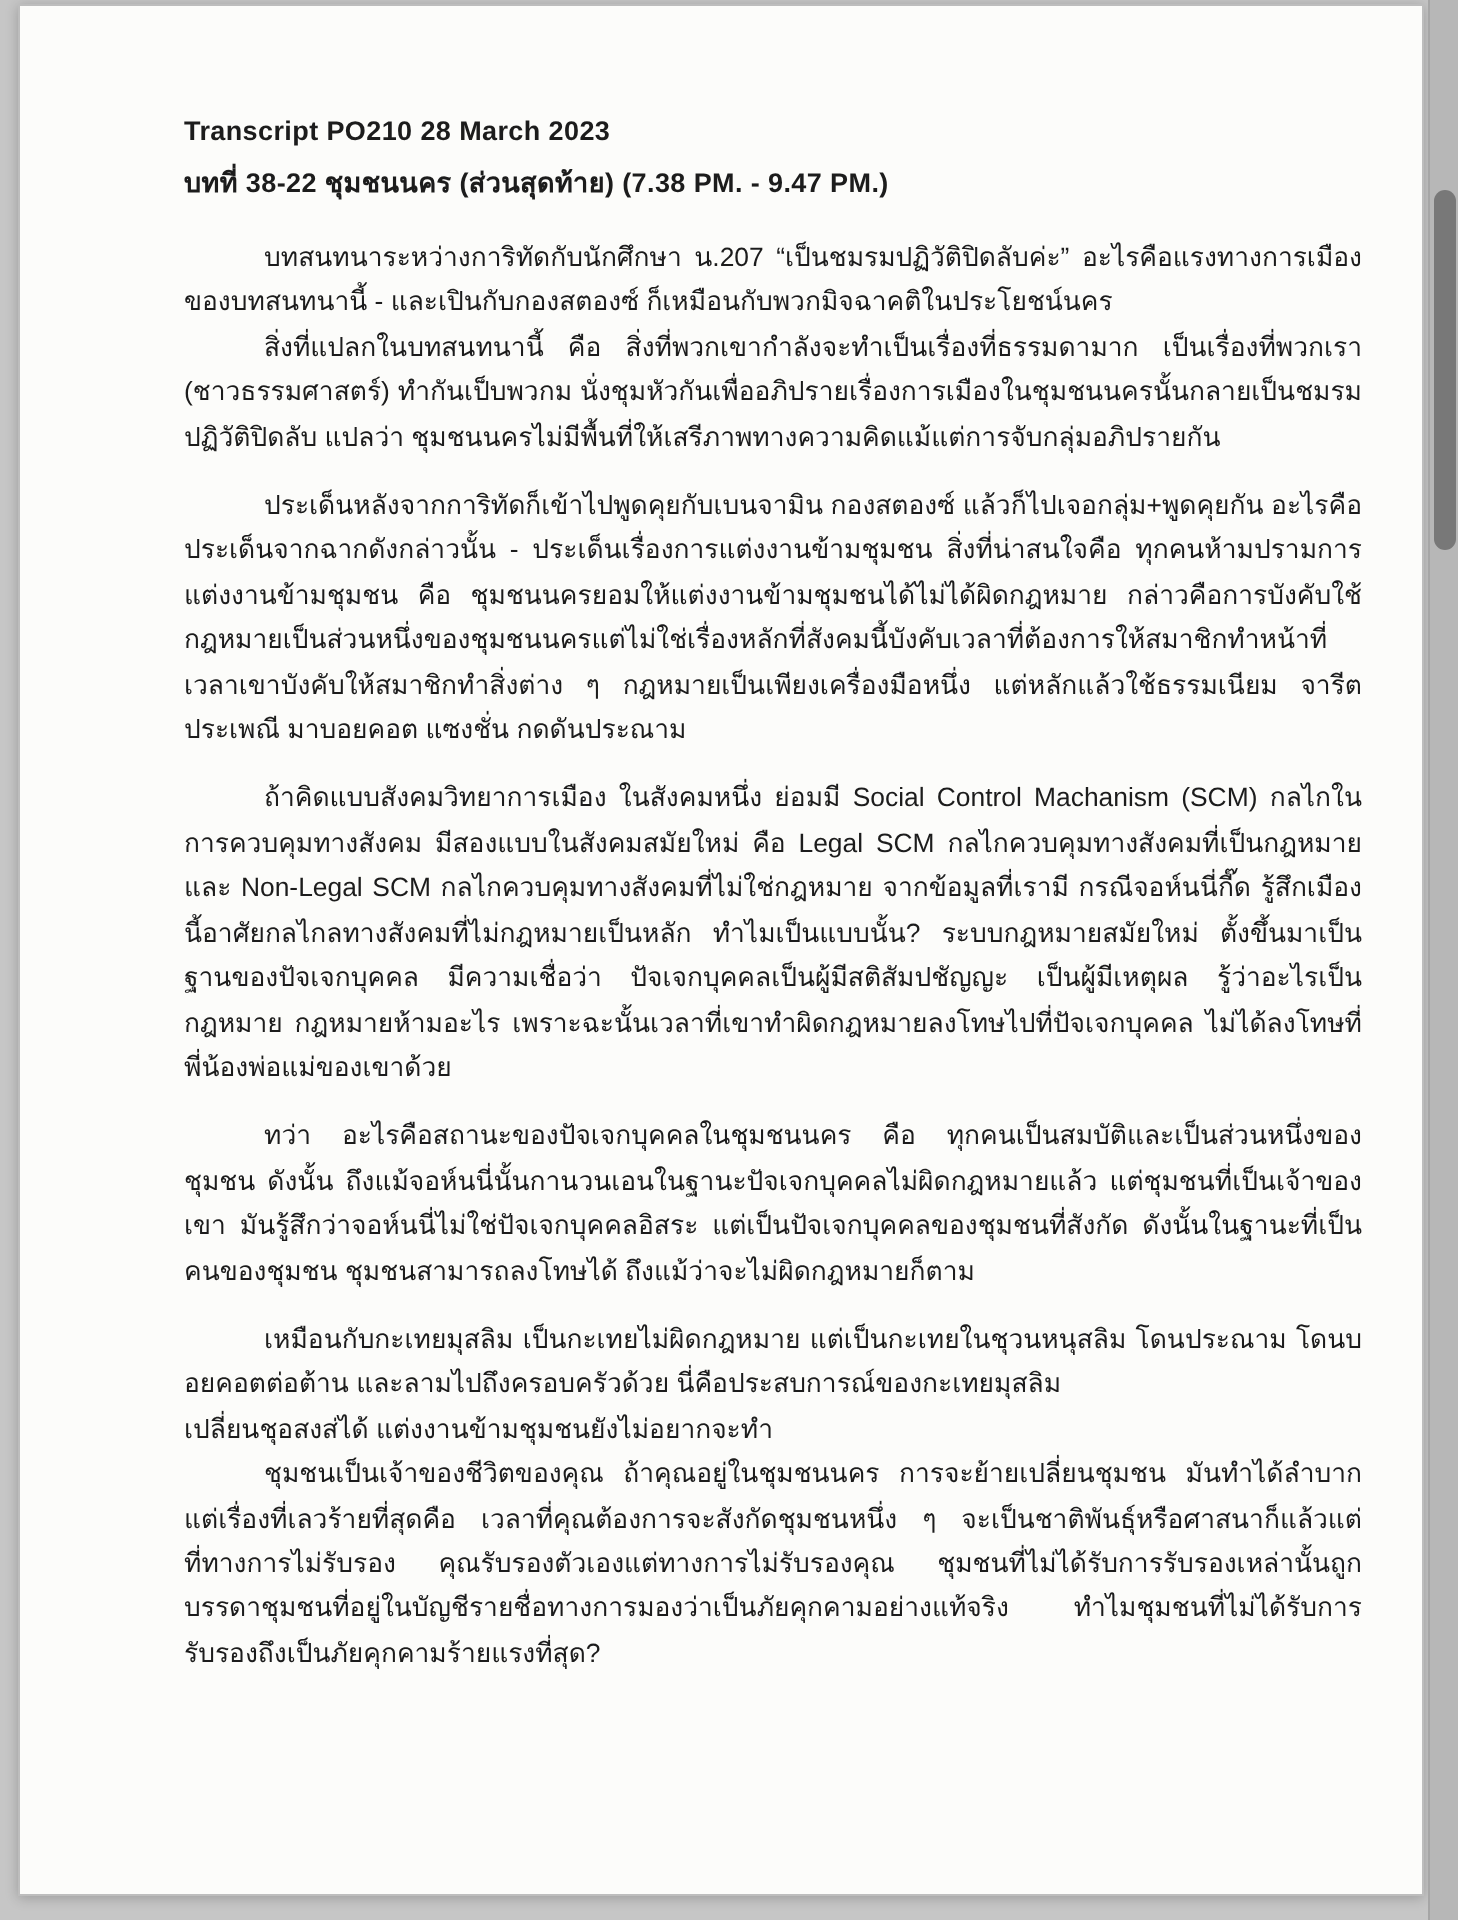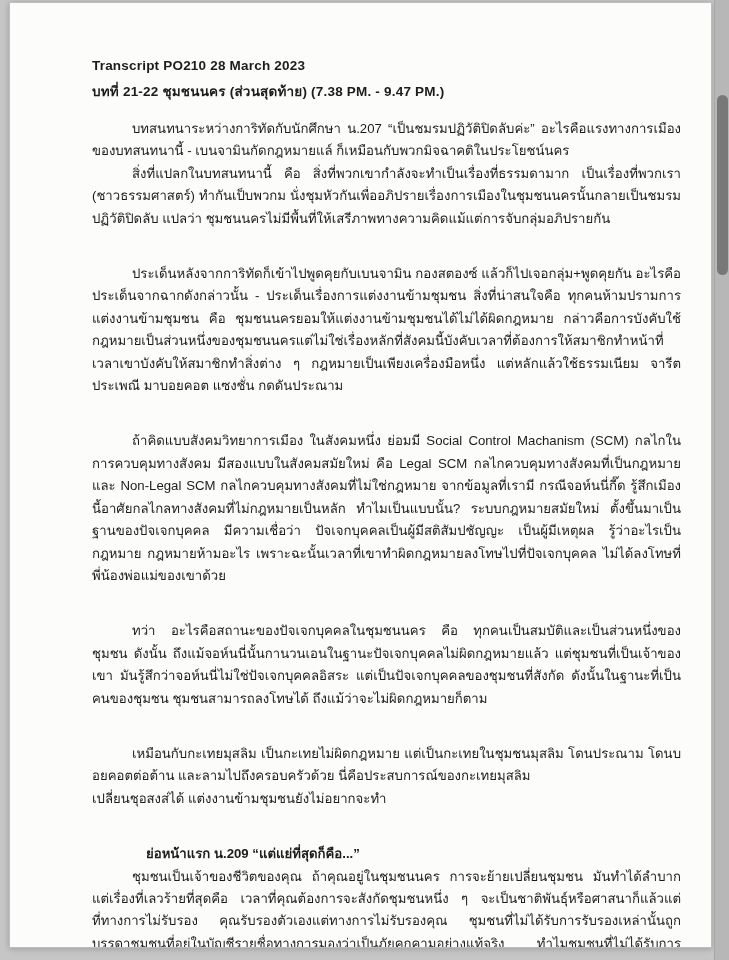--- a/index.html
+++ b/index.html
@@ -30,21 +30,21 @@
   }
   .doc-body {
     margin-top:13px;
     font-size:13.2px;
     line-height:22.4px;
     text-align:justify;
   }
   .para { text-indent:0; }
   .para.indent { text-indent:40px; }
   .para.indent-lg { text-indent:54px; }
-  .para.gap { margin-top:33px; }
+  .para.gap { margin-top:12px; }
   .para.bold { font-weight:bold; }
   .scrollbar {
     position:absolute;
     right:0; top:0;
     width:15px; height:960px;
     background:#b7b7b7;
     border-left:1px solid #a6a6a6;
   }
   .scroll-thumb {
     position:absolute;
@@ -55,31 +55,30 @@
   }
 </style>
 </head>
 <body style="background: rgb(198, 198, 198);">
 
 <div class="viewport">
 
   <div class="page" style="background: rgb(252, 252, 250); color: rgb(28, 28, 28);">
     <div class="doc-header">
       <div class="hline">Transcript PO210 28 March 2023</div>
-      <div class="hline">บทที่ 21-22 ชุมชนนคร (ส่วนสุดท้าย) (7.38 PM. - 9.47 PM.)</div>
+      <div class="hline">บทที่ 38-22 ชุมชนนคร (ส่วนสุดท้าย) (7.38 PM. - 9.47 PM.)</div>
     </div>
     <div class="doc-body">
-        <p class="para indent">บทสนทนาระหว่างการิทัดกับนักศึกษา น.207 “เป็นชมรมปฏิวัติปิดลับค่ะ” อะไรคือแรงทางการเมืองของบทสนทนานี้ - เบนจามินกัดกฎหมายแล์ ก็เหมือนกับพวกมิจฉาคติในประโยชน์นคร</p>
+        <p class="para indent">บทสนทนาระหว่างการิทัดกับนักศึกษา น.207 “เป็นชมรมปฏิวัติปิดลับค่ะ” อะไรคือแรงทางการเมืองของบทสนทนานี้ - และเปินกับกองสตองซ์ ก็เหมือนกับพวกมิจฉาคติในประโยชน์นคร</p>
         <p class="para indent">สิ่งที่แปลกในบทสนทนานี้ คือ สิ่งที่พวกเขากำลังจะทำเป็นเรื่องที่ธรรมดามาก เป็นเรื่องที่พวกเรา (ชาวธรรมศาสตร์) ทำกันเป็บพวกม นั่งชุมหัวกันเพื่ออภิปรายเรื่องการเมืองในชุมชนนครนั้นกลายเป็นชมรมปฏิวัติปิดลับ แปลว่า ชุมชนนครไม่มีพื้นที่ให้เสรีภาพทางความคิดแม้แต่การจับกลุ่มอภิปรายกัน</p>
         <p class="para indent gap">ประเด็นหลังจากการิทัดก็เข้าไปพูดคุยกับเบนจามิน กองสตองซ์ แล้วก็ไปเจอกลุ่ม+พูดคุยกัน อะไรคือประเด็นจากฉากดังกล่าวนั้น - ประเด็นเรื่องการแต่งงานข้ามชุมชน สิ่งที่น่าสนใจคือ ทุกคนห้ามปรามการแต่งงานข้ามชุมชน คือ ชุมชนนครยอมให้แต่งงานข้ามชุมชนได้ไม่ได้ผิดกฎหมาย กล่าวคือการบังคับใช้กฎหมายเป็นส่วนหนึ่งของชุมชนนครแต่ไม่ใช่เรื่องหลักที่สังคมนี้บังคับเวลาที่ต้องการให้สมาชิกทำหน้าที่ เวลาเขาบังคับให้สมาชิกทำสิ่งต่าง ๆ กฎหมายเป็นเพียงเครื่องมือหนึ่ง แต่หลักแล้วใช้ธรรมเนียม จารีตประเพณี มาบอยคอต แซงชั่น กดดันประณาม</p>
         <p class="para indent gap">ถ้าคิดแบบสังคมวิทยาการเมือง ในสังคมหนึ่ง ย่อมมี Social Control Machanism (SCM) กลไกในการควบคุมทางสังคม มีสองแบบในสังคมสมัยใหม่ คือ Legal SCM กลไกควบคุมทางสังคมที่เป็นกฎหมาย และ Non-Legal SCM กลไกควบคุมทางสังคมที่ไม่ใช่กฎหมาย จากข้อมูลที่เรามี กรณีจอห์นนี่กี๊ด รู้สึกเมืองนี้อาศัยกลไกลทางสังคมที่ไม่กฎหมายเป็นหลัก ทำไมเป็นแบบนั้น? ระบบกฎหมายสมัยใหม่ ตั้งขึ้นมาเป็นฐานของปัจเจกบุคคล มีความเชื่อว่า ปัจเจกบุคคลเป็นผู้มีสติสัมปชัญญะ เป็นผู้มีเหตุผล รู้ว่าอะไรเป็นกฎหมาย กฎหมายห้ามอะไร เพราะฉะนั้นเวลาที่เขาทำผิดกฎหมายลงโทษไปที่ปัจเจกบุคคล ไม่ได้ลงโทษที่พี่น้องพ่อแม่ของเขาด้วย</p>
         <p class="para indent gap">ทว่า อะไรคือสถานะของปัจเจกบุคคลในชุมชนนคร คือ ทุกคนเป็นสมบัติและเป็นส่วนหนึ่งของชุมชน ดังนั้น ถึงแม้จอห์นนี่นั้นกานวนเอนในฐานะปัจเจกบุคคลไม่ผิดกฎหมายแล้ว แต่ชุมชนที่เป็นเจ้าของเขา มันรู้สึกว่าจอห์นนี่ไม่ใช่ปัจเจกบุคคลอิสระ แต่เป็นปัจเจกบุคคลของชุมชนที่สังกัด ดังนั้นในฐานะที่เป็นคนของชุมชน ชุมชนสามารถลงโทษได้ ถึงแม้ว่าจะไม่ผิดกฎหมายก็ตาม</p>
-        <p class="para indent gap">เหมือนกับกะเทยมุสลิม เป็นกะเทยไม่ผิดกฎหมาย แต่เป็นกะเทยในชุมชนมุสลิม โดนประณาม โดนบอยคอตต่อต้าน และลามไปถึงครอบครัวด้วย นี่คือประสบการณ์ของกะเทยมุสลิม</p>
+        <p class="para indent gap">เหมือนกับกะเทยมุสลิม เป็นกะเทยไม่ผิดกฎหมาย แต่เป็นกะเทยในชุวนหนุสลิม โดนประณาม โดนบอยคอตต่อต้าน และลามไปถึงครอบครัวด้วย นี่คือประสบการณ์ของกะเทยมุสลิม</p>
         <p class="para">เปลี่ยนชุอสงส่ได้ แต่งงานข้ามชุมชนยังไม่อยากจะทำ</p>
-        <p class="para indent-lg gap bold">ย่อหน้าแรก น.209 “แต่แย่ที่สุดก็คือ...”</p>
         <p class="para indent">ชุมชนเป็นเจ้าของชีวิตของคุณ ถ้าคุณอยู่ในชุมชนนคร การจะย้ายเปลี่ยนชุมชน มันทำได้ลำบาก แต่เรื่องที่เลวร้ายที่สุดคือ เวลาที่คุณต้องการจะสังกัดชุมชนหนึ่ง ๆ จะเป็นชาติพันธุ์หรือศาสนาก็แล้วแต่ ที่ทางการไม่รับรอง คุณรับรองตัวเองแต่ทางการไม่รับรองคุณ ชุมชนที่ไม่ได้รับการรับรองเหล่านั้นถูกบรรดาชุมชนที่อยู่ในบัญชีรายชื่อทางการมองว่าเป็นภัยคุกคามอย่างแท้จริง ทำไมชุมชนที่ไม่ได้รับการรับรองถึงเป็นภัยคุกคามร้ายแรงที่สุด?</p>
       </div>
   </div>
 
   <div class="scrollbar" style="background: rgb(183, 183, 183);">
     <div class="scroll-thumb" style="background: rgb(120, 120, 120);"></div>
   </div>
 
 </div>
 

